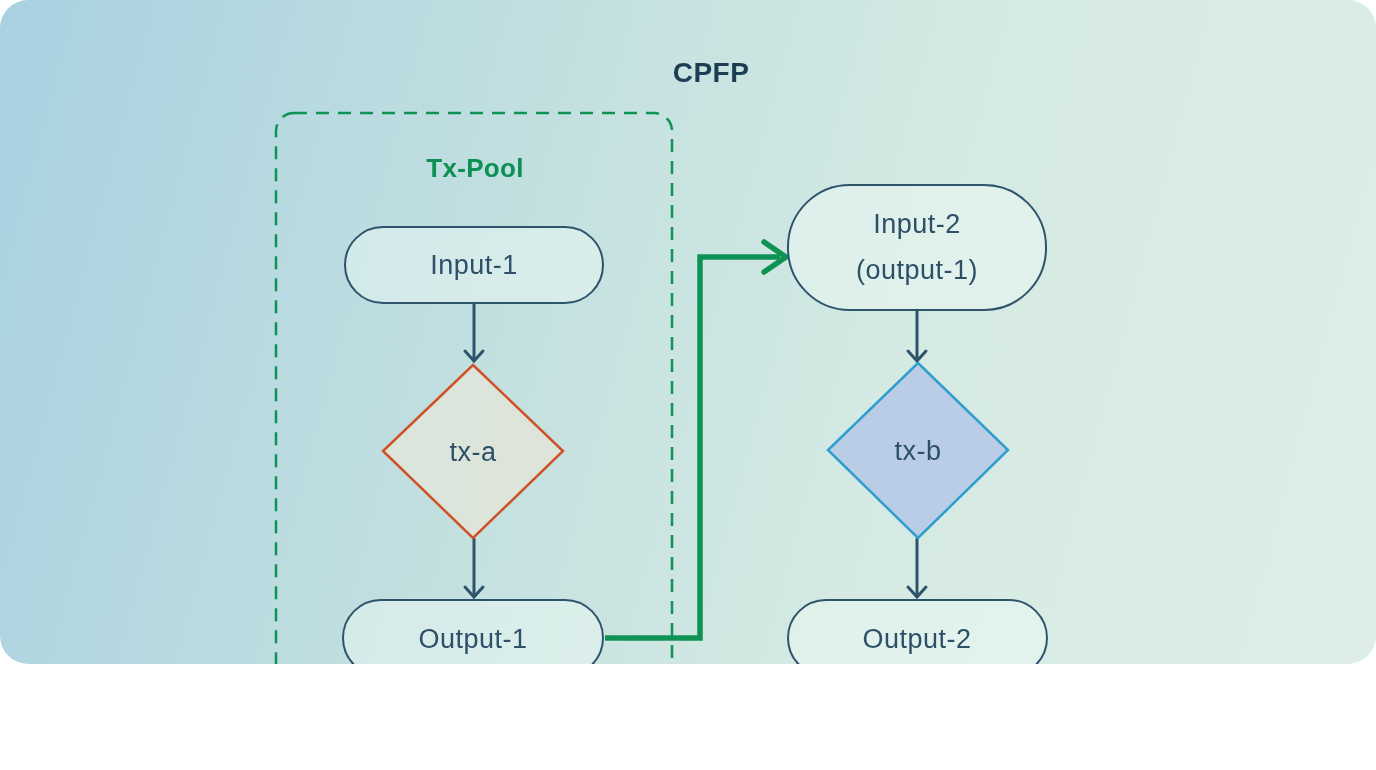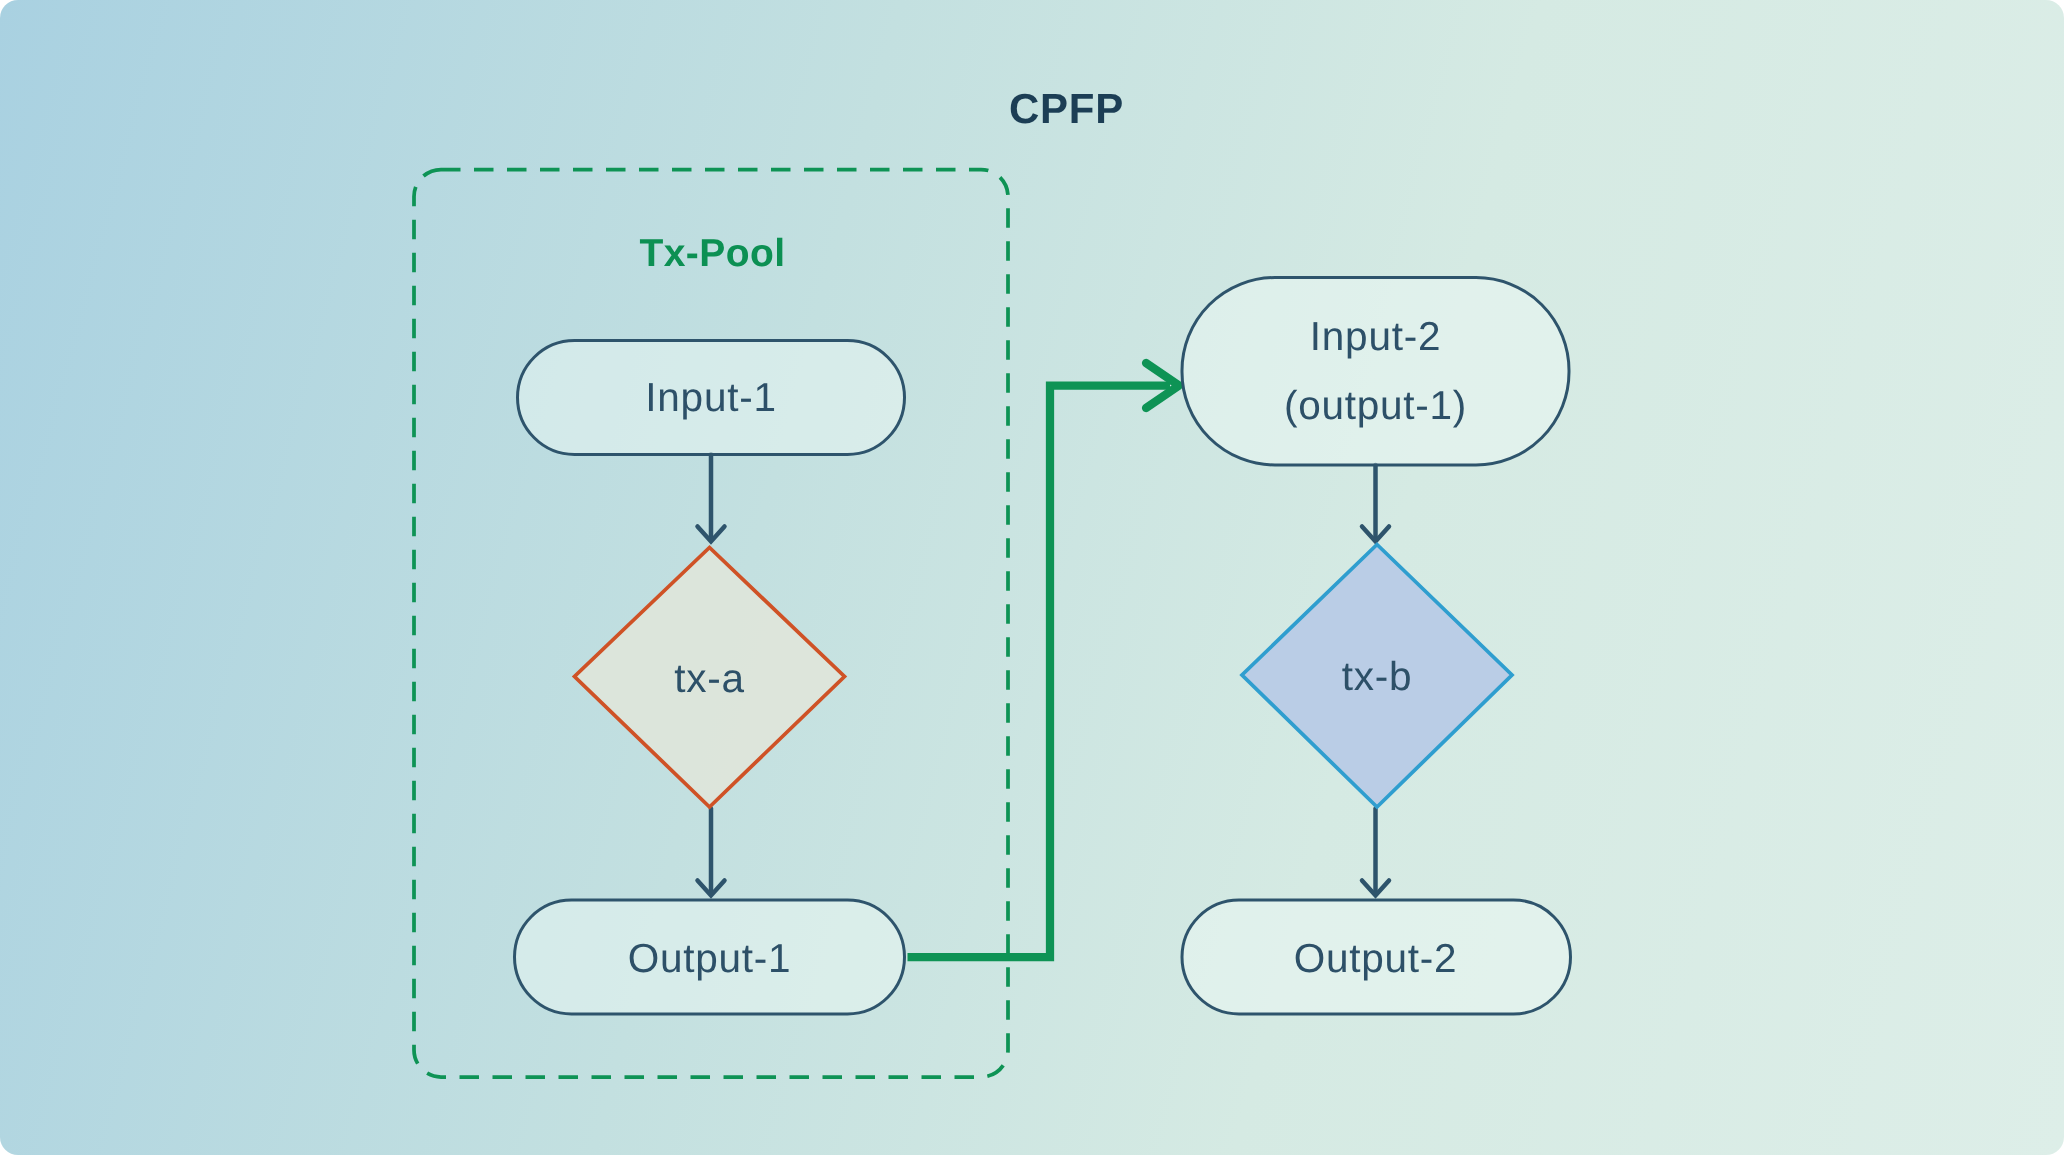--- a/index.html
+++ b/index.html
@@ -7,22 +7,22 @@
     padding: 0;
     background: #ffffff;
     width: 1376px;
     height: 770px;
     font-family: "Liberation Sans", sans-serif;
   }
   .canvas-card {
     position: absolute;
     left: 0; top: 0;
     width: 1376px;
-    height: 770px;
-    border-radius: 12px;
+    height: 664px;
+    border-radius: 28px;
     background: linear-gradient(105deg, #a9d1e1 0%, #c3e0e0 38%, #d5eae3 65%, #ddeee8 100%);
     overflow: hidden;
   }
   svg { display: block; }
 
   .title-text {
     font-size: 28px;
     font-weight: bold;
     fill: #1c3e55;
     letter-spacing: 0.5px;

